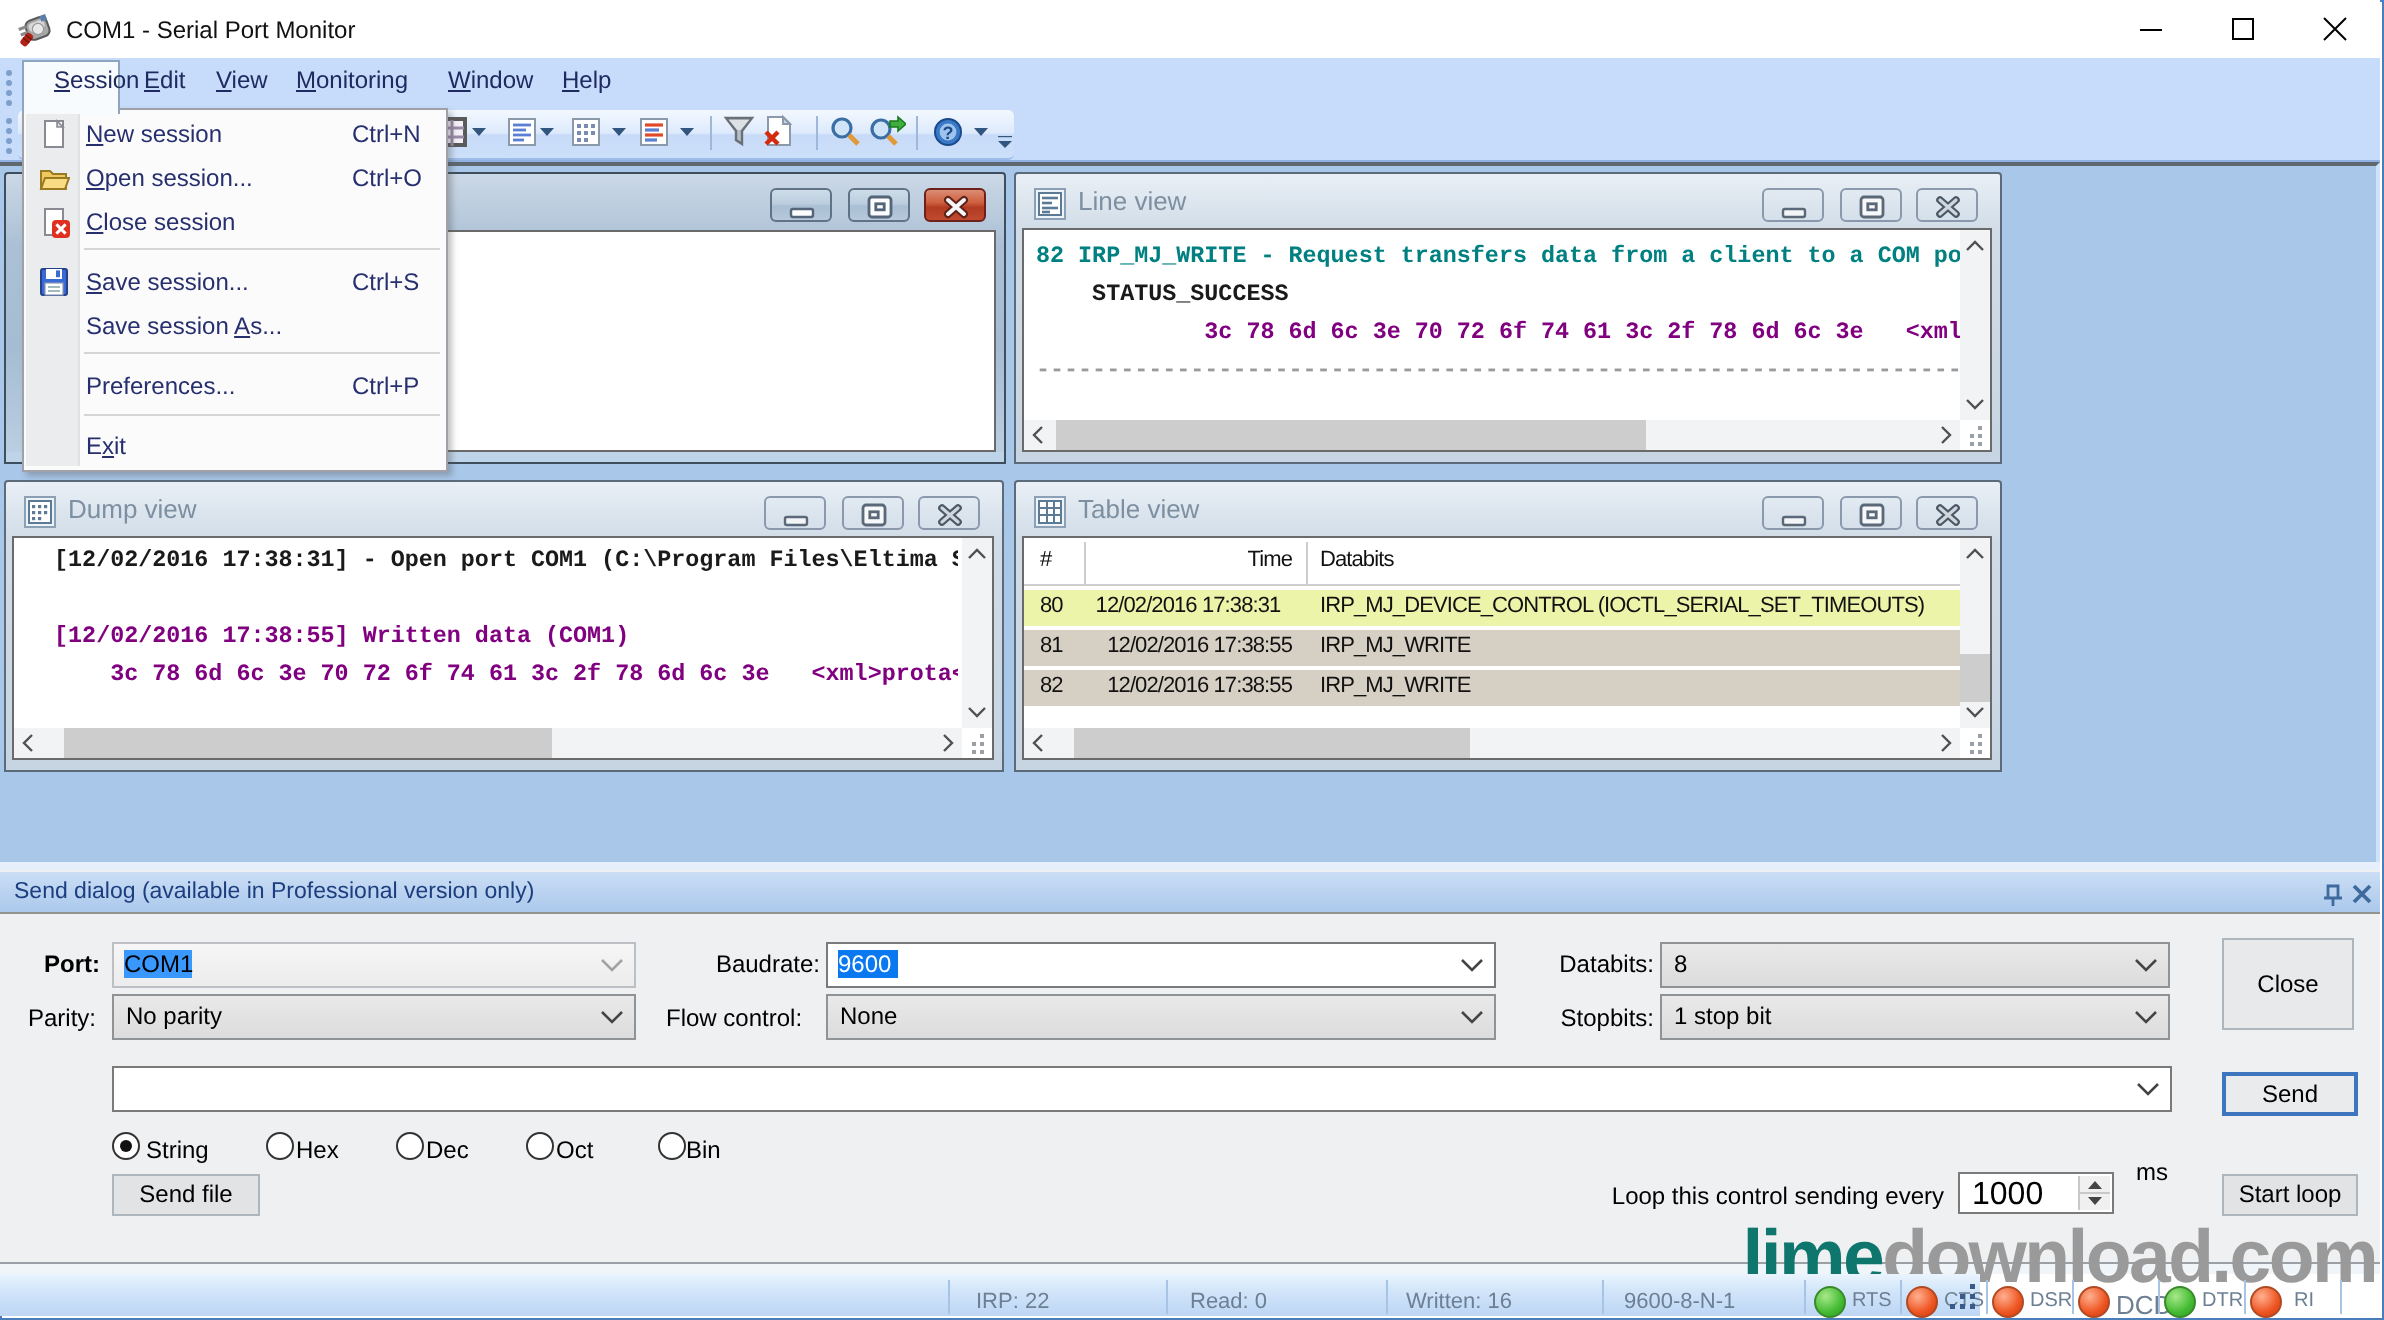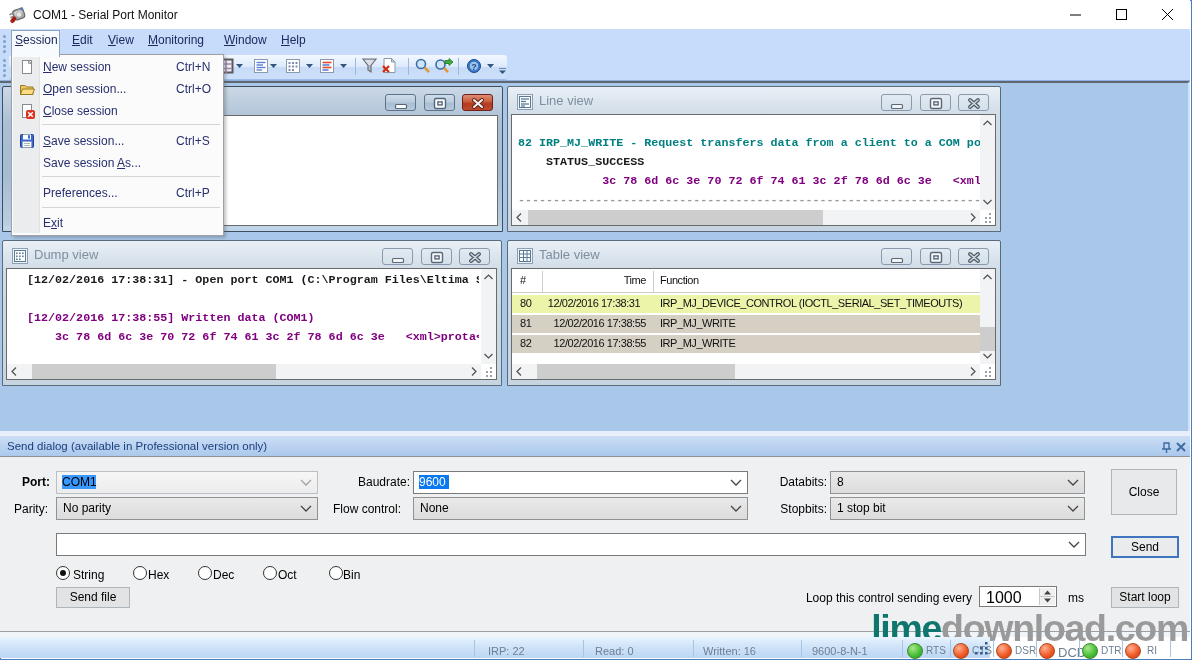--- a/index.html
+++ b/index.html
@@ -92,21 +92,21 @@
     </svg>
 </div>
 <div id="menubar">
 <div class="grip" style="top:6px">
       <div class="gd"></div>
       <div class="gd"></div>
       <div class="gd"></div>
       <div class="gd"></div>
     </div>
 <div id="sessionsel"></div>
-<div class="mitem" style="left:15px;z-index:102"><u>S</u>ession</div>
+<div class="mitem" style="left:27px;z-index:102"><u>S</u>ession</div>
 <div class="mitem" style="left:72px"><u>E</u>dit</div>
 <div class="mitem" style="left:108px"><u>V</u>iew</div>
 <div class="mitem" style="left:148px"><u>M</u>onitoring</div>
 <div class="mitem" style="left:224px"><u>W</u>indow</div>
 <div class="mitem" style="left:281px"><u>H</u>elp</div>
 </div>
 <div id="toolbar">
 <div class="grip" style="top:5px">
       <div class="gd"></div>
       <div class="gd"></div>
@@ -238,21 +238,21 @@
             <rect x="9.5" y="3.5" width="11" height="10" rx="1.5" fill="#f6f8fa" stroke="#5a6878" stroke-width="1.4"></rect>
             <rect x="12.2" y="6.2" width="5.6" height="4.4" fill="#5a6878"></rect>
             <rect x="13.6" y="7.6" width="2.8" height="1.6" fill="#f6f8fa"></rect>
           </svg></div>
   <div class="wbtn"><svg width="30" height="17">
             <path d="M11 5 L19 12 M19 5 L11 12" stroke="#4a5866" stroke-width="3.8" stroke-linecap="round"></path>
             <path d="M11 5 L19 12 M19 5 L11 12" stroke="#cfd6dd" stroke-width="1.6" stroke-linecap="round"></path>
           </svg></div>
  </div>
  <div class="wcontent" style="top:27px;left:3px;right:4px;bottom:5px">
-  <div class="mono" style="position:absolute;left:6px;top:19px;width:462px;overflow:hidden"><span style="color:#008080">82 IRP_MJ_WRITE - Request transfers data from a client to a COM po</span>
+  <div class="mono" style="position:absolute;left:6px;top:4px;width:462px;overflow:hidden"><span style="color:#008080">82 IRP_MJ_WRITE - Request transfers data from a client to a COM po</span>
 <span style="color:#1a1a1a">    STATUS_SUCCESS</span>
 <span style="color:#800080">            3c 78 6d 6c 3e 70 72 6f 74 61 3c 2f 78 6d 6c 3e   &lt;xml</span>
 <span style="color:#9a9a9a">------------------------------------------------------------------</span></div>
   <div class="vsb" style="bottom:15px">
    <svg class="abs" style="left:3px;top:5px" width="9" height="6">
             <path d="M0.5 5 L4.5 1 L8.5 5" fill="none" stroke="#505050" stroke-width="1.2"></path>
           </svg>
    <svg class="abs" style="left:3px;bottom:5px" width="9" height="6">
             <path d="M0.5 1 L4.5 5 L8.5 1" fill="none" stroke="#505050" stroke-width="1.2"></path>
           </svg>
@@ -367,21 +367,21 @@
             <path d="M11 5 L19 12 M19 5 L11 12" stroke="#4a5866" stroke-width="3.8" stroke-linecap="round"></path>
             <path d="M11 5 L19 12 M19 5 L11 12" stroke="#cfd6dd" stroke-width="1.6" stroke-linecap="round"></path>
           </svg></div>
  </div>
  <div class="wcontent" style="top:27px;left:3px;right:4px;bottom:5px">
   <div class="abs" style="left:0;top:2px;right:15px;height:21px;border-bottom:1px solid #cdcdcd;font-size:11px;letter-spacing:-0.45px;color:#111;white-space:nowrap;overflow:hidden">
     <div class="abs" style="left:8px;top:3px">#</div>
     <div class="abs" style="left:30px;top:0;width:1px;height:21px;background:#cdcdcd"></div>
     <div class="abs" style="left:30px;top:3px;width:104px;text-align:right">Time</div>
     <div class="abs" style="left:141px;top:0;width:1px;height:21px;background:#cdcdcd"></div>
-    <div class="abs" style="left:148px;top:3px">Function</div>
+    <div class="abs" style="left:148px;top:3px">Databits</div>
   </div>
   <div class="abs" style="left:0;top:26px;right:15px;height:18px;background:#ecf4a9;font-size:11px;letter-spacing:-0.45px;color:#111;white-space:nowrap;overflow:hidden">
     <div class="abs" style="left:8px;top:2px">80</div>
           <div class="abs" style="left:30px;top:2px;width:104px;text-align:center">12/02/2016 17:38:31</div>
           <div class="abs" style="left:148px;top:2px">IRP_MJ_DEVICE_CONTROL (IOCTL_SERIAL_SET_TIMEOUTS)</div>
   </div>
   <div class="abs" style="left:0;top:46px;right:15px;height:18px;background:#d6d0c4;font-size:11px;letter-spacing:-0.45px;color:#111;white-space:nowrap;overflow:hidden">
     <div class="abs" style="left:8px;top:2px">81</div>
           <div class="abs" style="left:30px;top:2px;width:104px;text-align:right">12/02/2016 17:38:55</div>
           <div class="abs" style="left:148px;top:2px">IRP_MJ_WRITE</div>
@@ -503,21 +503,21 @@
         <svg class="abs" style="left:4px;top:2px" width="8" height="5">
           <path d="M0 4.5 L3.5 0.5 L7 4.5 Z" fill="#444"></path>
         </svg>
       </div>
   <div class="abs" style="right:1px;bottom:1px;width:15px;height:8px;background:#f0f0f0;border-left:1px solid #c8c8c8;border-top:1px solid #c8c8c8">
         <svg class="abs" style="left:4px;top:1px" width="8" height="5">
           <path d="M0 0.5 L3.5 4.5 L7 0.5 Z" fill="#444"></path>
         </svg>
       </div>
 </div>
-<div class="lbl" style="left:1068px;top:156px">ms</div>
+<div class="lbl" style="left:1068px;top:144px">ms</div>
 <div class="btn" style="left:1111px;top:152px;width:66px;height:19px;line-height:19px;background:#e2e3e4">Start loop</div>
 </div>
 <div id="watermark"><span class="lime">lime</span>download.com</div>
 <div id="statuspre"></div>
 <div id="statusbar">
 <div class="ssep" style="left:474px"></div>
 <div class="stxt" style="left:488px">IRP: 22</div>
 <div class="ssep" style="left:583px"></div>
 <div class="stxt" style="left:595px">Read: 0</div>
 <div class="ssep" style="left:693px"></div>

